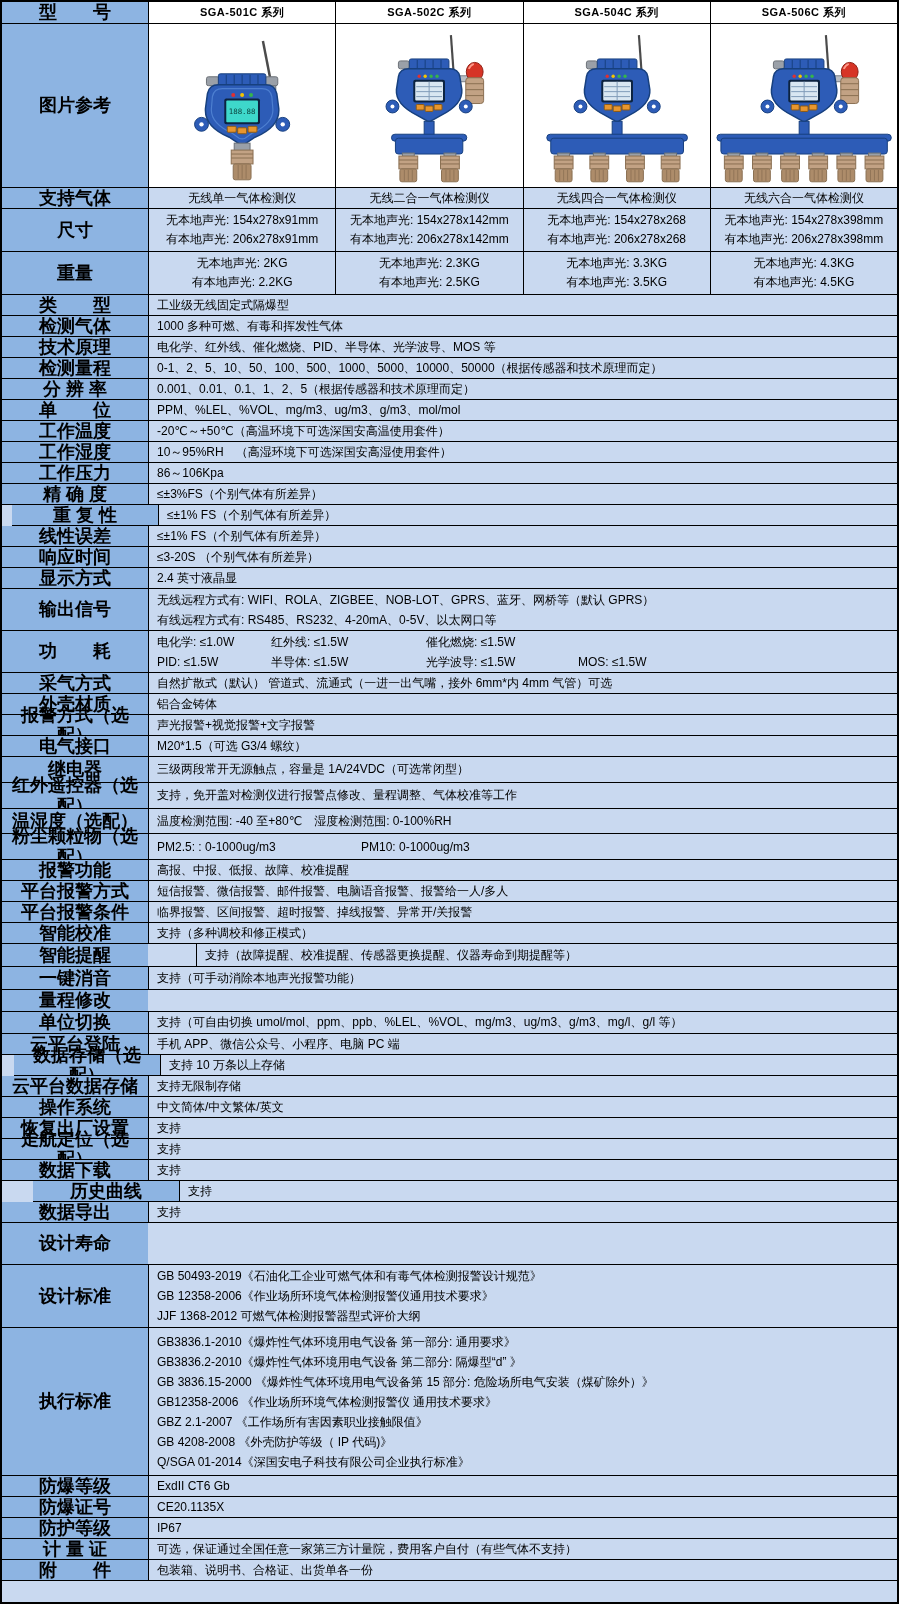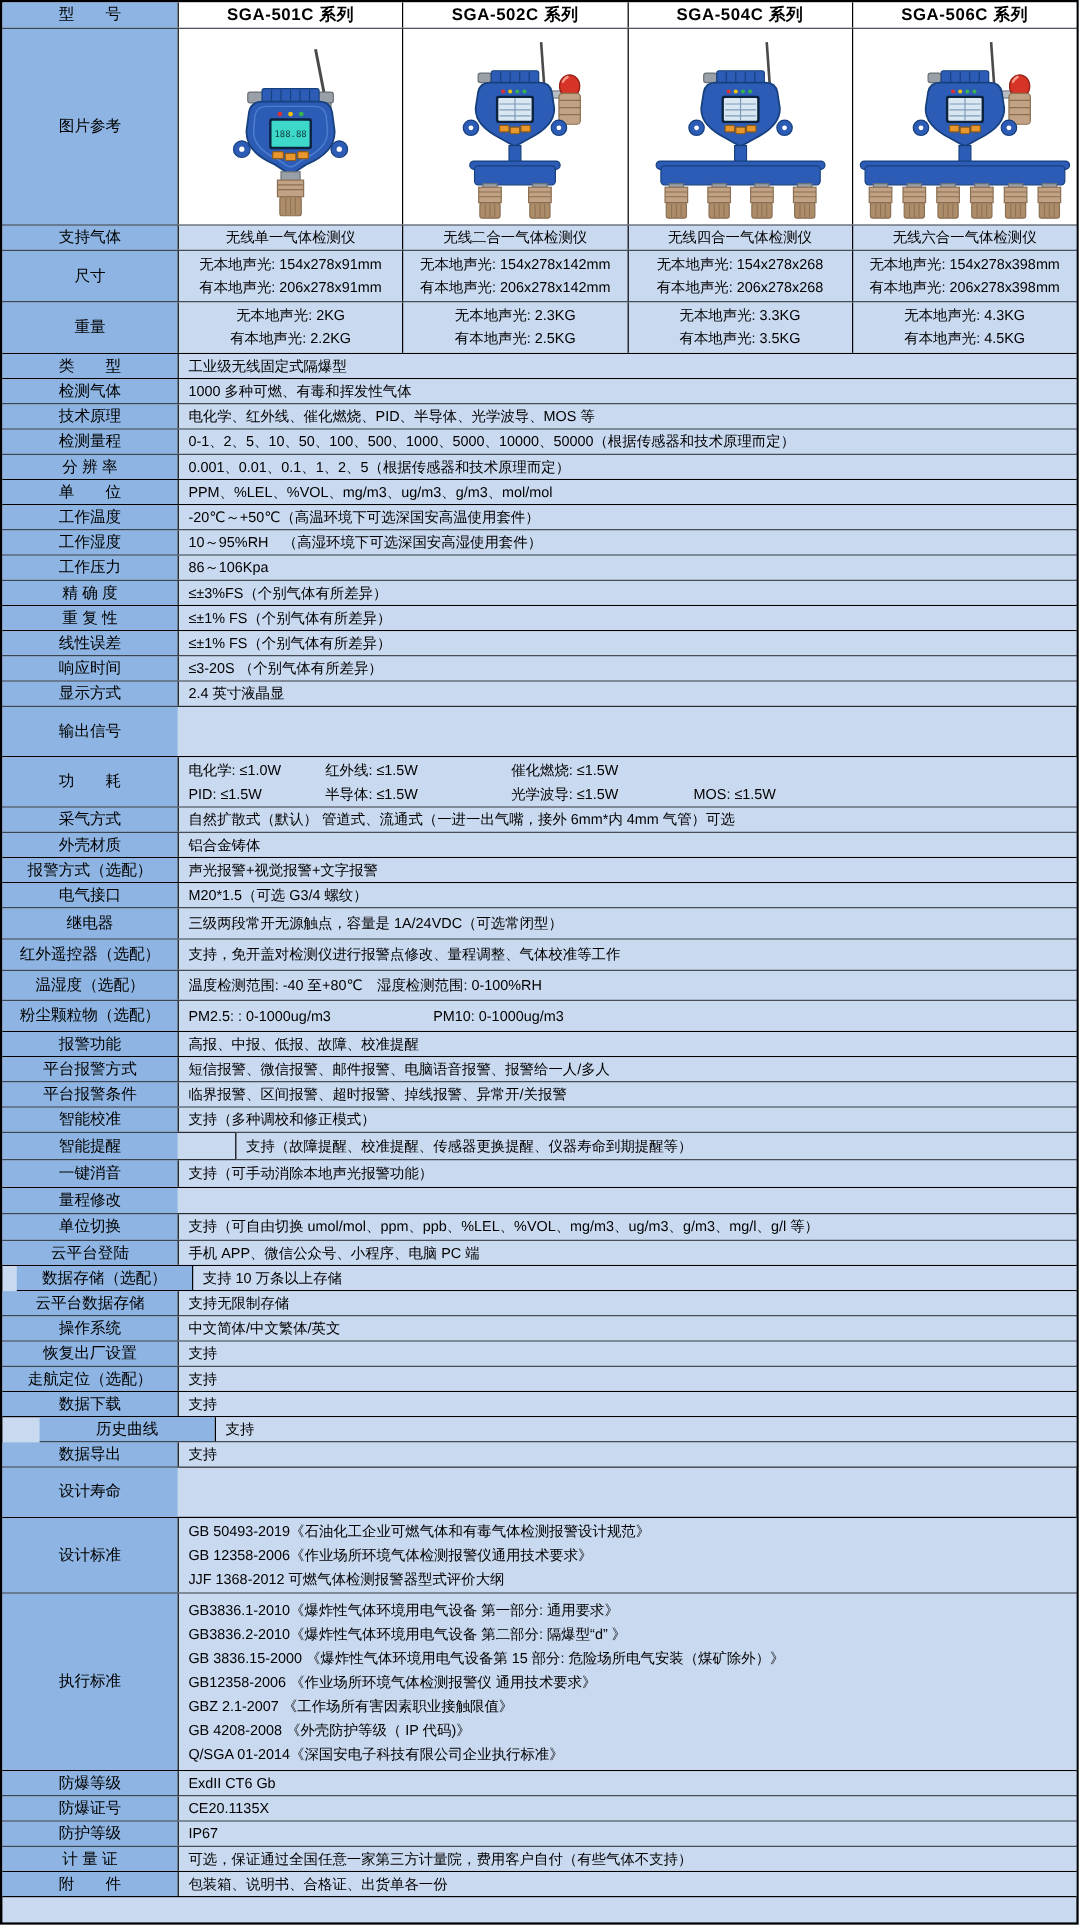--- a/index.html
+++ b/index.html
@@ -2,22 +2,22 @@
 <html><head>
 <meta charset="utf-8">
 <style>
   *{box-sizing:border-box}
   html,body{margin:0;padding:0;background:#fff}
   .page{width:899px;height:1604px;font-family:"Liberation Sans","DejaVu Sans",sans-serif;color:#000}
   .tbl{width:899px;height:1604px;border:2px solid #000;display:flex;flex-direction:column;background:#c9d9f0}
   .row{display:flex;border-bottom:1px solid #000;flex:0 0 auto;min-height:21px}
   .cell{min-width:0}
   .cell + .cell{border-left:1px solid #000}
-  .label{flex:0 0 146px;background:#8db4e2;font-weight:normal;font-size:13px;display:flex;align-items:center;justify-content:center;text-align:center;padding:0 3px;line-height:1.12}
-  .colhead{flex:1 1 0;background:#fff;font-weight:bold;font-size:14px;display:flex;align-items:center;justify-content:center;letter-spacing:.5px}
+  .label{flex:0 0 146px;background:#8db4e2;font-weight:bold;font-size:18px;display:flex;align-items:center;justify-content:center;text-align:center;padding:0 3px;line-height:1.12}
+  .colhead{flex:1 1 0;background:#fff;font-weight:bold;font-size:11px;display:flex;align-items:center;justify-content:center;letter-spacing:.5px}
   .img-cell{flex:1 1 0;background:#fff;display:flex;align-items:center;justify-content:center;overflow:hidden}
   .img-cell svg{width:100%;height:100%;display:block}
   .ccell{flex:1 1 0;background:#c9d9f0;font-size:12px;display:flex;flex-direction:column;align-items:center;justify-content:space-evenly;text-align:center}
   .cline{white-space:nowrap}
   .value{flex:1 1 0;background:#c9d9f0;font-size:12px;display:flex;flex-direction:column;justify-content:center;padding:0 8px;overflow:hidden}
   .vline{line-height:20px;white-space:nowrap}
   .seg{display:inline-block;white-space:pre}
   .c4.s0{width:114px}.c4.s1{width:155px}.c4.s2{width:152px}.c2.s0{width:204px}
 </style>
 </head>
@@ -373,38 +373,42 @@
           <div class="cell value">10～95%RH　（高湿环境下可选深国安高湿使用套件）</div>
         </div>
         <div class="row" style="height: 21px;">
           <div class="cell label">工作压力</div>
           <div class="cell value">86～106Kpa</div>
         </div>
         <div class="row" style="height: 21px;">
           <div class="cell label">精 确 度</div>
           <div class="cell value">≤±3%FS（个别气体有所差异）</div>
         </div>
-        <div class="row" style="height: 21px;">
+        <div class="row" style="height: 21px; margin-left: 10px;">
           <div class="cell label">重 复 性</div>
           <div class="cell value">≤±1% FS（个别气体有所差异）</div>
         </div>
         <div class="row" style="height: 21px;">
           <div class="cell label">线性误差</div>
           <div class="cell value">≤±1% FS（个别气体有所差异）</div>
         </div>
         <div class="row" style="height: 21px;">
           <div class="cell label">响应时间</div>
           <div class="cell value">≤3-20S （个别气体有所差异）</div>
         </div>
         <div class="row" style="height: 21px;">
           <div class="cell label">显示方式</div>
           <div class="cell value">2.4 英寸液晶显</div>
         </div>
         <div class="row" style="height: 42px;">
           <div class="cell label">输出信号</div>
+          <div class="cell value">
+            <div class="vline">无线远程方式有: WIFI、ROLA、ZIGBEE、NOB-LOT、GPRS、蓝牙、网桥等（默认 GPRS）</div>
+            <div class="vline">有线远程方式有: RS485、RS232、4-20mA、0-5V、以太网口等</div>
+          </div>
         </div>
         <div class="row" style="height: 42px;">
           <div class="cell label">功　　耗</div>
           <div class="cell value">
             <div class="vline"><span class="seg c4 s0">电化学: ≤1.0W</span><span class="seg c4 s1">红外线: ≤1.5W</span><span class="seg c4 s2">催化燃烧: ≤1.5W</span></div>
             <div class="vline"><span class="seg c4 s0">PID: ≤1.5W</span><span class="seg c4 s1">半导体: ≤1.5W</span><span class="seg c4 s2">光学波导: ≤1.5W</span><span class="seg c4 s3">MOS: ≤1.5W</span></div>
           </div>
         </div>
         <div class="row" style="height: 21px;">
           <div class="cell label">采气方式</div>

